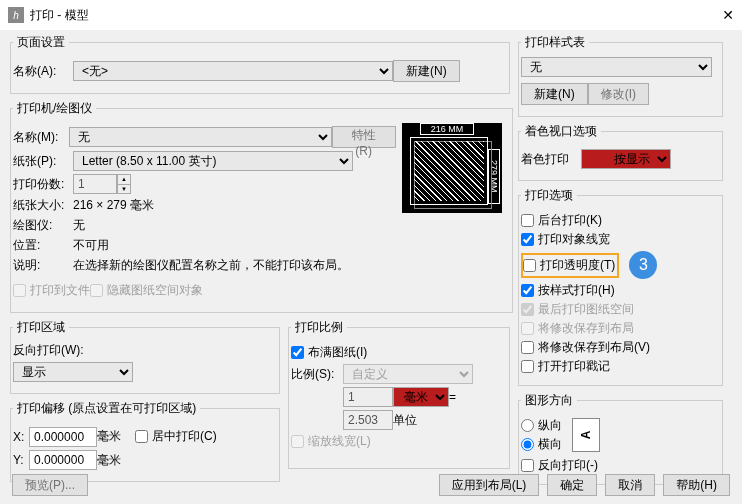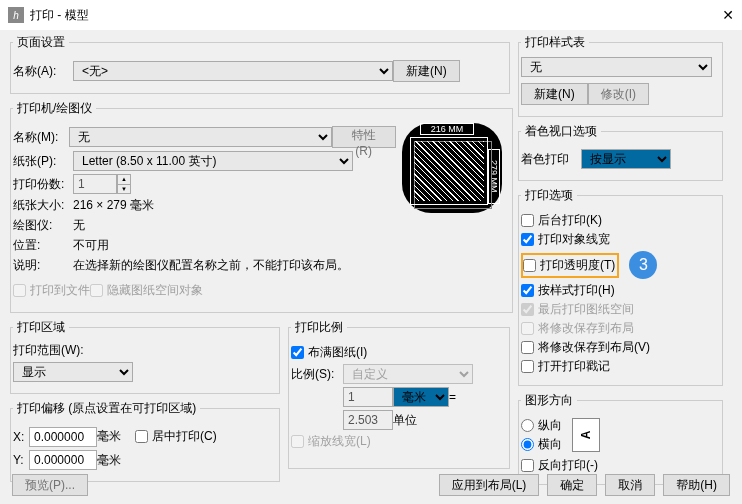--- a/index.html
+++ b/index.html
@@ -10,24 +10,24 @@
 .titlebar .close { font-size: 14px; cursor: pointer; }
 .content { padding: 4px 10px 0 10px; display: flex; gap: 8px; }
 .left { width: 500px; }
 .right { width: 205px; }
 fieldset { border: 1px solid #ccc; margin: 0 0 6px 0; padding: 6px 10px 8px 2px; }
 legend { padding: 0 4px; }
 .row { display: flex; align-items: center; margin: 3px 0; }
 .lbl { display: inline-block; }
 select, input[type=text] { border: 1px solid #aaa; background: #fff; height: 20px; padding: 0 4px; }
 select { background: #e8e8e8; }
-select.white { background: #0369a1; }
+select.white { background: #b91c1c; text-align: right; }
 .btn { background: #e1e1e1; border: 1px solid #adadad; height: 22px; padding: 0 12px; cursor: pointer; }
 .btn:disabled { color: #737373; }
-.preview { width: 100px; height: 90px; background: #000; position: relative; margin-left: 6px; border-radius: 29px; }
+.preview { width: 100px; height: 90px; background: #000; position: relative; margin-left: 6px; }
 .preview .sheet { position: absolute; left: 8px; top: 14px; width: 78px; height: 68px; border: 1px solid #fff; }
 .preview .shadow { position: absolute; left: 12px; top: 18px; width: 78px; height: 68px; border: 1px solid #888; }
 .preview .hatch { position: absolute; left: 12px; top: 18px; width: 70px; height: 60px; background: repeating-linear-gradient(45deg, transparent, transparent 3px, #fff 3px, #fff 4px); }
 .preview .dimh { position: absolute; top: 0px; left: 18px; color: #fff; font-size: 9px; border: 1px solid #fff; padding: 0 10px; }
 .preview .dimv { position: absolute; right: 2px; top: 26px; color: #fff; font-size: 9px; border: 1px solid #fff; padding: 10px 0; writing-mode: vertical-rl; }
 .cb { display: flex; align-items: center; gap: 4px; margin: 2px 0; }
 .cb input { margin: 0; }
 .hl { border: 2px solid #f5a623; display: inline-flex; padding: 0 2px 0 0; }
 .badge { width: 28px; height: 28px; border-radius: 50%; background: #3b8ee0; color: #fff; display: flex; align-items: center; justify-content: center; font-size: 16px; }
 .orient { display: flex; align-items: center; gap: 10px; }
@@ -115,21 +115,21 @@
             <input type="checkbox" disabled="" style="">
             <span class="disabled-text">隐藏图纸空间对象</span>
           </label>
       </div>
     </fieldset>
 
     <div class="two-col">
       <div style="width:270px">
         <fieldset>
           <legend>打印区域</legend>
-          <div>打印范围(W):</div>
+          <div>反向打印(W):</div>
           <div class="row">
               <select style="width:120px"><option>显示</option></select>
             </div>
         </fieldset>
         <fieldset>
           <legend>打印偏移 (原点设置在可打印区域)</legend>
           <div class="row">
             <span class="lbl" style="width:16px">X:</span>
             <input type="text" style="width: 68px;" value="0.000000">
             <span>毫米</span>

